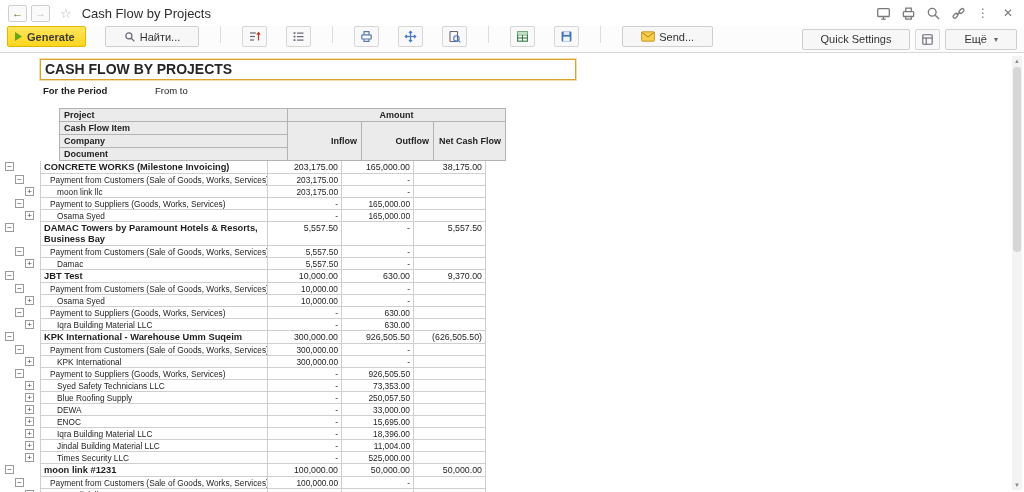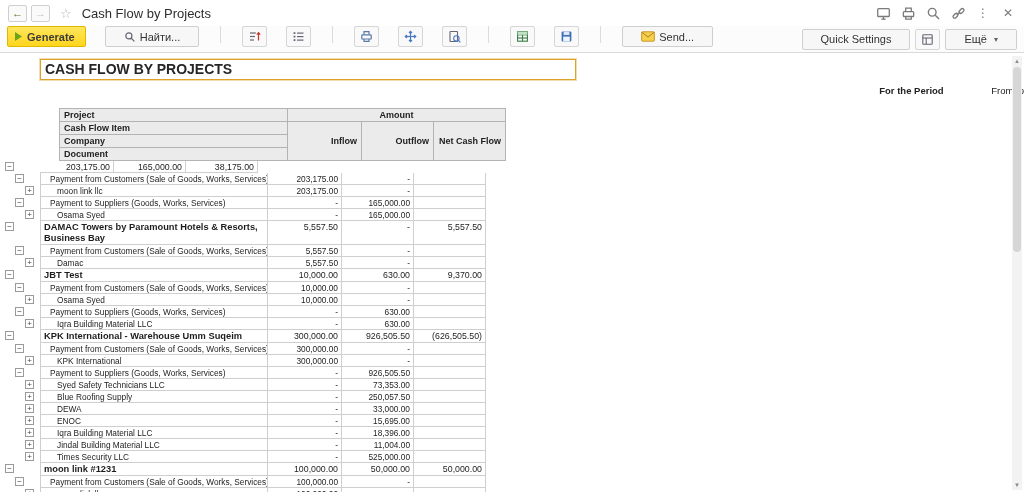--- a/index.html
+++ b/index.html
@@ -32,21 +32,21 @@
   .sep { width:1px; height:17px; background:#dcdcdc; margin:0 2px; }
   .tb-rightgrp { margin-left:auto; display:flex; align-items:center; gap:5px; }
   .caret { font-size:8px; color:#666; margin-left:3px; }
 
   
   .report { position:absolute; left:0; top:54px; right:0; bottom:0; background:#fff; overflow:hidden; }
   .report-inner { padding:5px 0 0 5px; }
   .report-title { margin-left:35px; width:536px; height:21px; line-height:19px;
     border:1px solid #dda329; box-shadow:0 0 0 1px #f3ddae; padding:0 4px;
     font-size:14px; font-weight:bold; color:#262626; background:#fff; }
-  .period-row { margin:5px 0 12px 35px; display:flex; font-size:9.5px; color:#222;justify-content:flex-end; }
+  .period-row { margin:5px 0 12px 35px; display:flex; font-size:9.5px; color:#222; }
   .period-label { font-weight:bold; width:115px; padding-left:3px; }
 
   .thead { margin-left:54px; display:grid; grid-template-columns:228px 74px 72px 72px;
     grid-auto-rows:13px; border-top:1px solid #b3b3b3; border-left:1px solid #b3b3b3; width:447px; }
   .hc { background:#ebebeb; border-right:1px solid #b3b3b3; border-bottom:1px solid #b3b3b3;
     font-size:9px; font-weight:bold; color:#222; padding:0 4px; display:flex; align-items:center; }
   .c1 { grid-column:1; }
   .r1{grid-row:1} .r2{grid-row:2} .r3{grid-row:3} .r4{grid-row:4}
   .amount { grid-column:2/5; grid-row:1; justify-content:center; }
   .colh { grid-row:2/5; justify-content:flex-end; }
@@ -261,20 +261,21 @@
         <div class="hc colh in">Inflow</div>
         <div class="hc colh out">Outflow</div>
         <div class="hc colh net">Net Cash Flow</div>
       </div>
 
       <div id="rows">
           <div class="trow lvl0">
             <div class="gutter">
               <span class="toggle tl0">−</span>
             </div>
+            <div class="cell name ind0">CONCRETE WORKS (Milestone Invoicing)</div>
             <div class="cell num w-in">203,175.00</div>
             <div class="cell num w-out">165,000.00</div>
             <div class="cell num w-net">38,175.00</div>
           </div>
           <div class="trow lvl1">
             <div class="gutter">
               <span class="toggle tl1">−</span>
             </div>
             <div class="cell name ind1">Payment from Customers (Sale of Goods, Works, Services)</div>
             <div class="cell num w-in">203,175.00</div>

